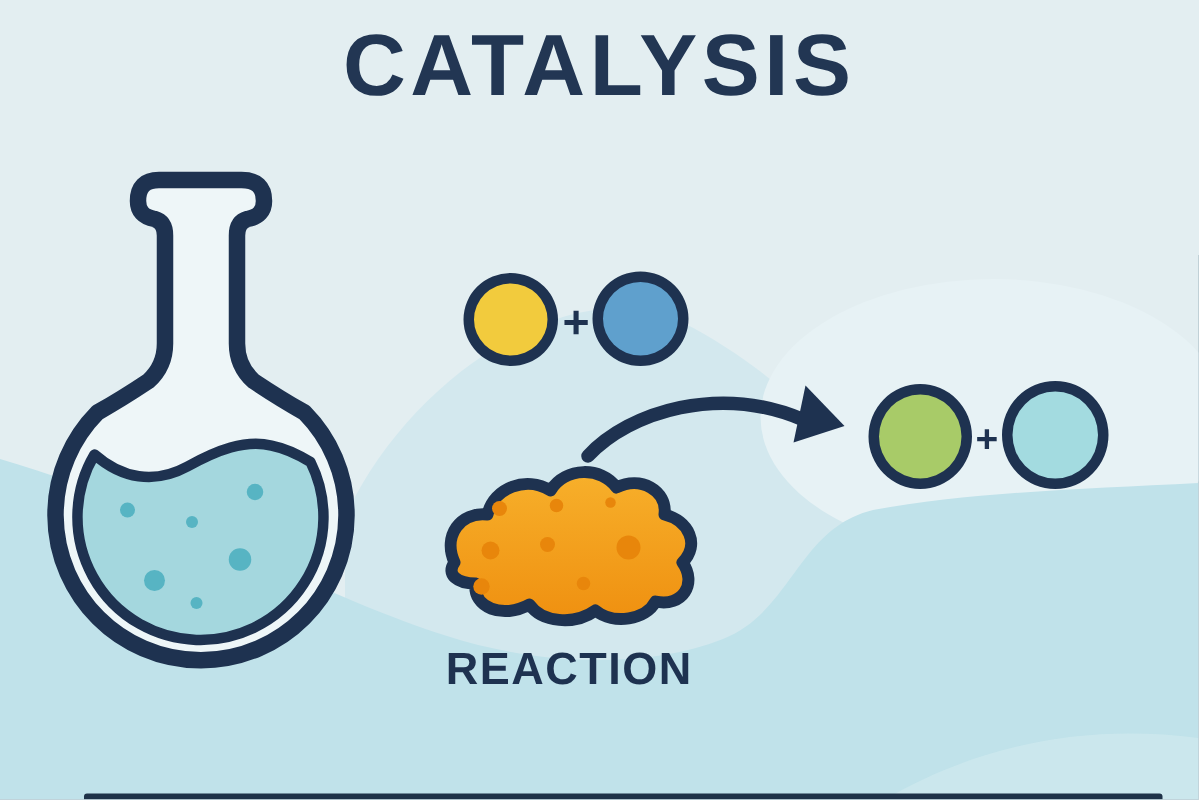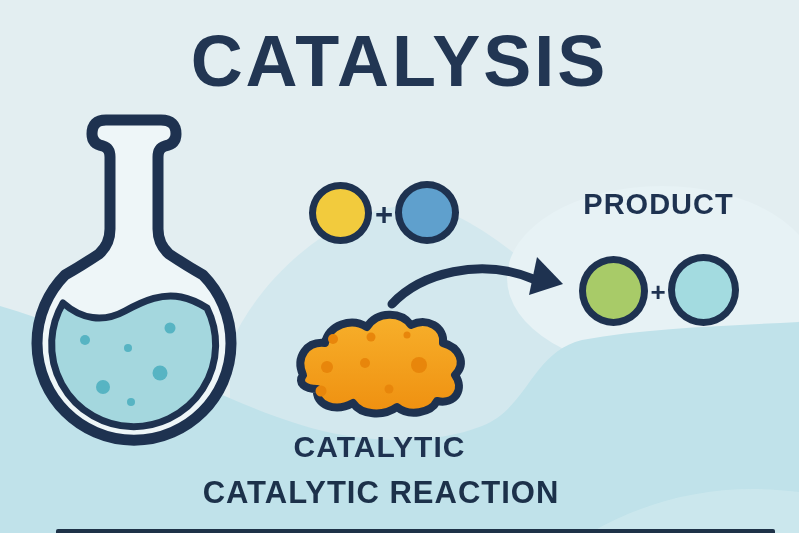--- a/index.html
+++ b/index.html
@@ -10,22 +10,22 @@
     color:#1e3250;
   }
   svg{display:block;}
   .abs{position:absolute;}
 
   
   #bg{left:0;top:0;}
 
   
   #title{
-    left:0;top:20px;width:100%;text-align:center;
-    font-size:72px;font-weight:700;letter-spacing:3px;color:#223653;
+    left:0;top:10px;width:100%;text-align:center;
+    font-size:58px;font-weight:700;letter-spacing:3px;color:#223653;
   }
 
   
   .section-label{
     font-size:29px;font-weight:700;letter-spacing:1px;color:#1e3250;text-align:center;
   }
   #reactant-label{left:287px;top:138px;width:185px;}
   #product-label{left:566px;top:188px;width:185px;}
   #catalyst-label{left:287px;top:430px;width:185px;font-size:30px;}
 
@@ -100,21 +100,20 @@
 
   <div id="reactant-mol-a" class="abs molecule"></div>
   <div id="reactant-plus" class="abs plus">+</div>
   <div id="reactant-mol-b" class="abs molecule"></div>
 
   <svg class="abs" style="left:0;top:0;" width="799" height="533" viewBox="0 0 799 533">
     <path d="M 392 304 C 420 274 480 256 536 280" fill="none" stroke="#1e3250" stroke-width="9" stroke-linecap="round"></path>
     <polygon points="563,284 537,257 529,295" fill="#1e3250"></polygon>
   </svg>
 
-  <div id="product-label" class="abs section-label">PRODUCT</div>
   <div id="product-mol-a" class="abs molecule"></div>
   <div id="product-plus" class="abs plus">+</div>
   <div id="product-mol-b" class="abs molecule"></div>
 
   <svg class="abs" style="left:285px;top:295px;" width="185" height="125" viewBox="0 0 185 125">
     <defs>
       <linearGradient id="blobgrad" x1="0" y1="0" x2="0" y2="1">
         <stop offset="0" stop-color="#f7b02b"></stop>
         <stop offset="1" stop-color="#ef9010"></stop>
       </linearGradient>
@@ -134,19 +133,18 @@
       <circle cx="48" cy="44" r="5"></circle>
       <circle cx="86" cy="42" r="4.5"></circle>
       <circle cx="122" cy="40" r="3.5"></circle>
       <circle cx="42" cy="72" r="6"></circle>
       <circle cx="80" cy="68" r="5"></circle>
       <circle cx="134" cy="70" r="8"></circle>
       <circle cx="36" cy="96" r="5.5"></circle>
       <circle cx="104" cy="94" r="4.5"></circle>
     </g>
   </svg>
-  <div id="catalyst-label" class="abs section-label">CATALYTIC</div>
+  <div id="catalyst-label" class="abs section-label">REACTION</div>
 
-  <div id="caption" class="abs">CATALYTIC REACTION</div>
 
   <div id="bottom-border" class="abs"></div>
 
 </div>
 
 </body></html>

